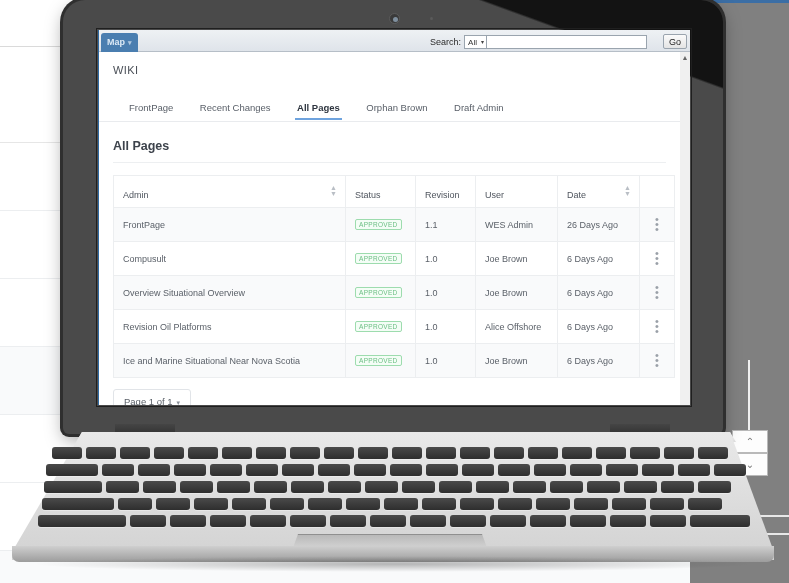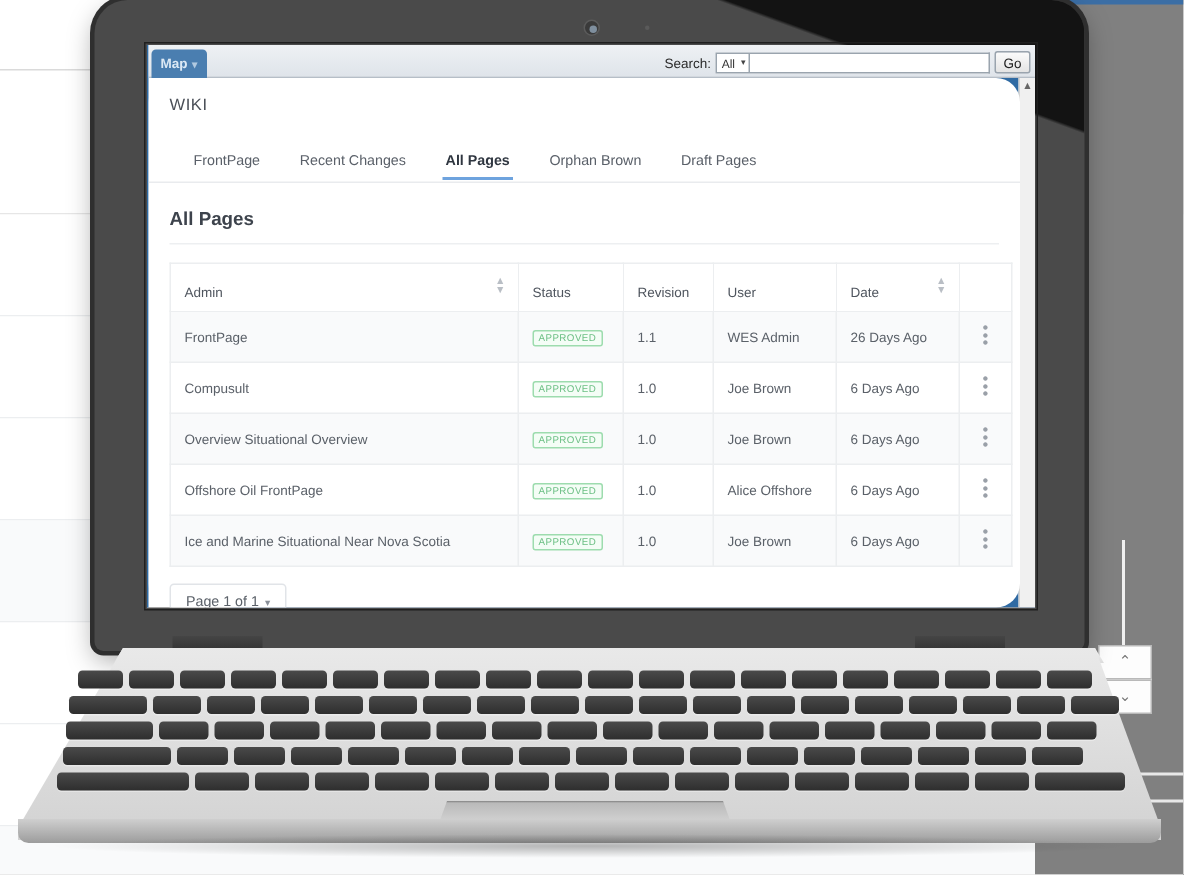--- a/index.html
+++ b/index.html
@@ -85,33 +85,33 @@
 
   .chrome-search { position:absolute; right:4px; top:3px; height:17px; display:flex; align-items:center; }
   .chrome-search .lbl { font-size:9px; font-weight:normal; color:#2b2b2b; margin-right:3px; }
   .chrome-search .sel {
     font-size:8px; background:#fff; border:1px solid #9aa4ae; height:14px; line-height:13px;
     padding:0 9px 0 3px; position:relative; color:#333;
   }
   .chrome-search .sel::after{ content:"▾"; position:absolute; right:2px; top:0px; font-size:6px; color:#444;}
   .chrome-search .fld { width:160px; height:14px; background:#fff; border:1px solid #9aa4ae; border-left:none; }
   .chrome-search .go {
-    margin-left:3px; font-size:9px; background:linear-gradient(#fbfbfb,#e4e4e4);
+    margin-left:16px; font-size:9px; background:linear-gradient(#fbfbfb,#e4e4e4);
     border:1px solid #9aa4ae; height:15px; line-height:14px; padding:0 5px; color:#222; border-radius:2px;
   }
 
   .chrome-scroll {
     position:absolute; right:0; top:22px; width:11px; height:353px;
     background:#f0f0f0; border-left:1px solid #d3d3d3;
   }
   .chrome-scroll .up { font-size:7px; color:#666; text-align:center; line-height:11px; height:11px; }
 
   
   .wiki {
-    position:absolute; left:0; top:22px; width:581px; height:353px; background:#fff; overflow:hidden;border-radius:16px;
+    position:absolute; left:0; top:22px; width:581px; height:353px; background:#fff; overflow:hidden;
   }
   .wiki-head { position:relative; height:45px; }
   .wiki-title { position:absolute; left:14px; top:12px; font-size:11px; color:#4a4f57; letter-spacing:.4px; }
   .wiki-searchbox {
     position:absolute; right:16px; top:8px; width:152px; height:26px; display:flex;
     border:1px solid #e3e5e8; border-radius:2px; background:#fff;
   }
   .wiki-searchbox input {
     flex:1; border:none; outline:none; font-size:10px; color:#8a9099; padding:0 8px;
     font-family:"Liberation Sans", sans-serif; background:transparent;
@@ -284,21 +284,21 @@
 
         <div class="wiki-head">
           <div class="wiki-title">WIKI</div>
         </div>
 
         <div class="wiki-nav">
           <span class="navitem">FrontPage</span>
           <span class="navitem">Recent Changes</span>
           <span class="navitem active">All Pages</span>
           <span class="navitem">Orphan Brown</span>
-          <span class="navitem">Draft Pages</span>
+          <span class="navitem">Draft Admin</span>
         </div>
 
         <div class="section-title">All Pages</div>
         <div class="section-rule"></div>
 
         <table class="pages">
           <colgroup>
             <col style="width:232px">
               <col style="width:70px">
               <col style="width:60px">
@@ -365,21 +365,21 @@
               <td>6 Days Ago</td>
               <td>
                   <div class="kebab">
                     <span>•</span>
                     <span>•</span>
                     <span>•</span>
                   </div>
                 </td>
             </tr>
             <tr>
-              <td>Offshore Oil FrontPage</td>
+              <td>Revision Oil Platforms</td>
               <td><span class="badge">APPROVED</span></td>
               <td>1.0</td>
               <td>Alice Offshore</td>
               <td>6 Days Ago</td>
               <td>
                   <div class="kebab">
                     <span>•</span>
                     <span>•</span>
                     <span>•</span>
                   </div>

